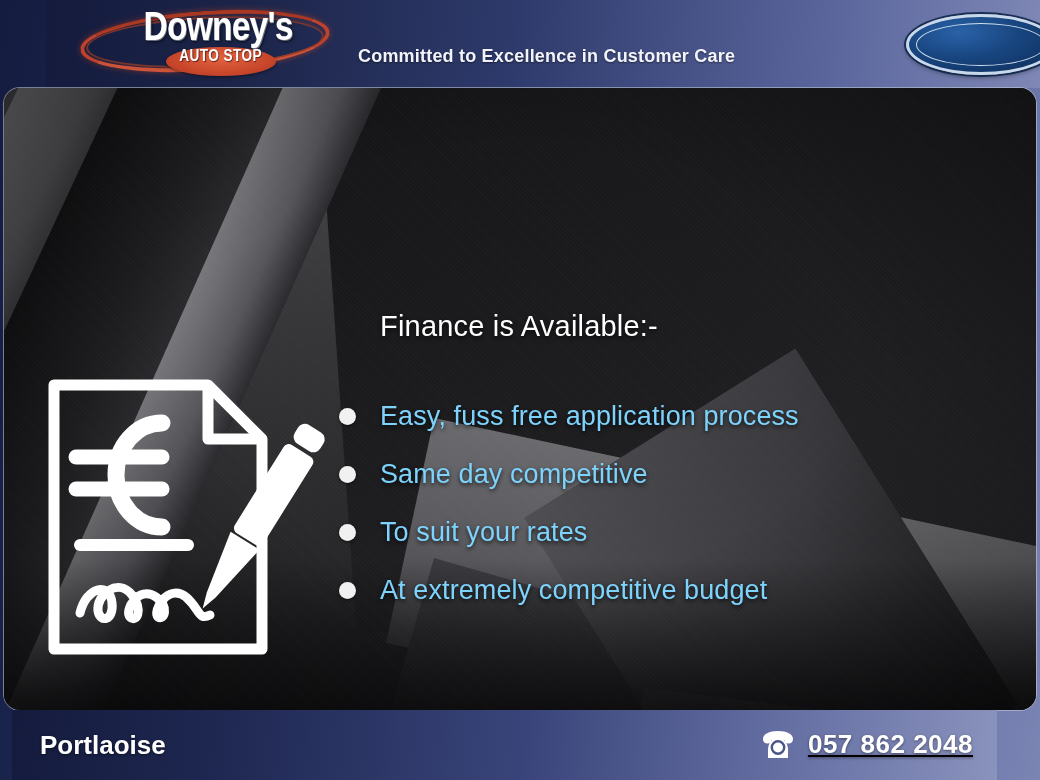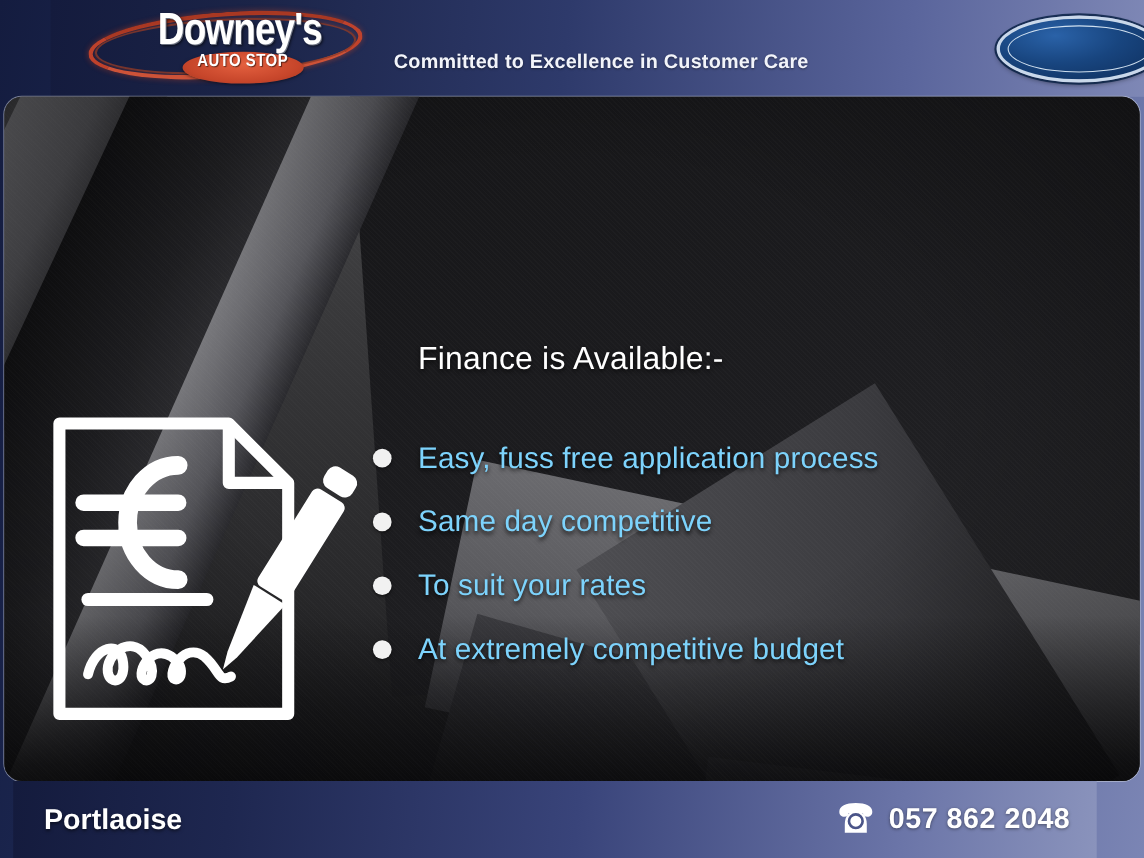--- a/index.html
+++ b/index.html
@@ -231,21 +231,21 @@
     background:linear-gradient(95deg,#141b3d 0%,#1e2750 20%,#39447a 52%,#6b75a8 82%,#8a93bc 100%);
   }
   #location{
     position:absolute; left:28px; top:20px;
     font-family:"Liberation Sans Narrow","Liberation Sans",sans-serif;
     font-weight:bold; font-size:26px; color:#ffffff;
     text-shadow:0 1px 3px rgba(0,0,0,.5);
   }
   #phone-block{
     position:absolute; right:24px; top:19px;
-    display:flex; align-items:flex-start; gap:13px;
+    display:flex; align-items:flex-end; gap:13px;text-decoration:underline;
   }
   #phone-number{
     font-family:"Liberation Sans Narrow","Liberation Sans",sans-serif;
     font-weight:bold; font-size:26px; color:#ffffff;
     letter-spacing:.5px;
     text-shadow:0 1px 3px rgba(0,0,0,.45);
   }
 </style>
 </head>
 <body>

